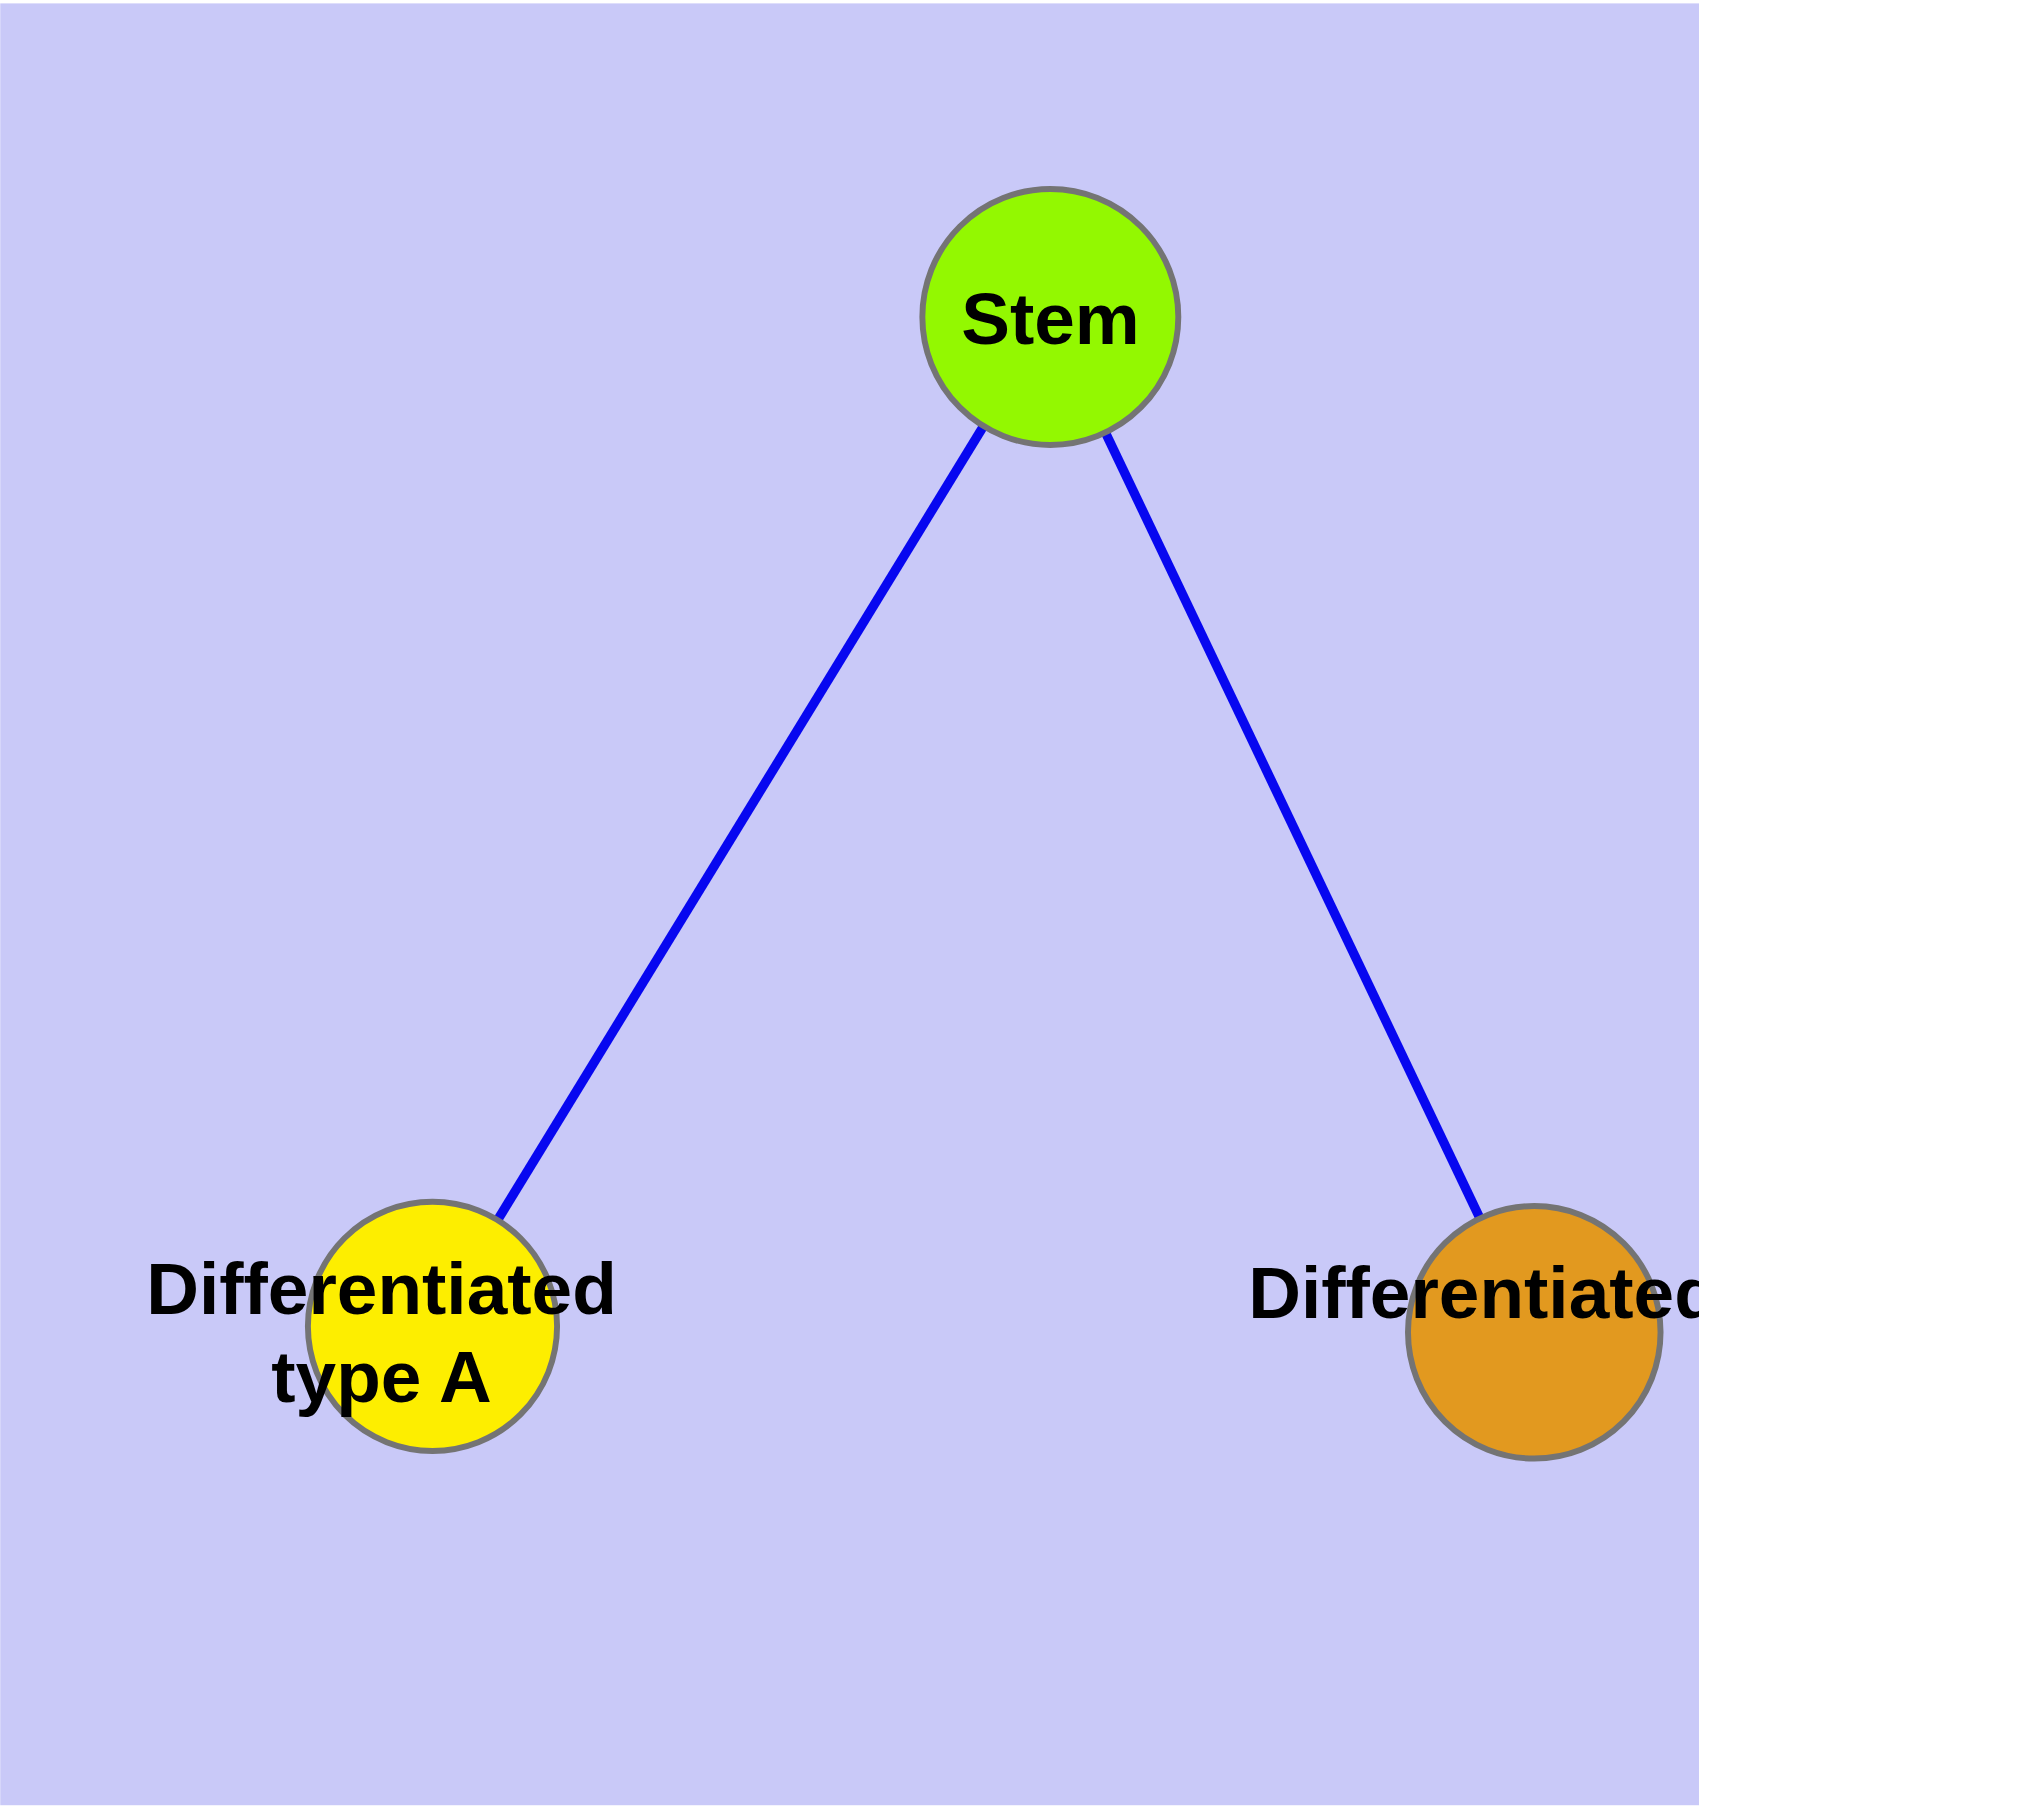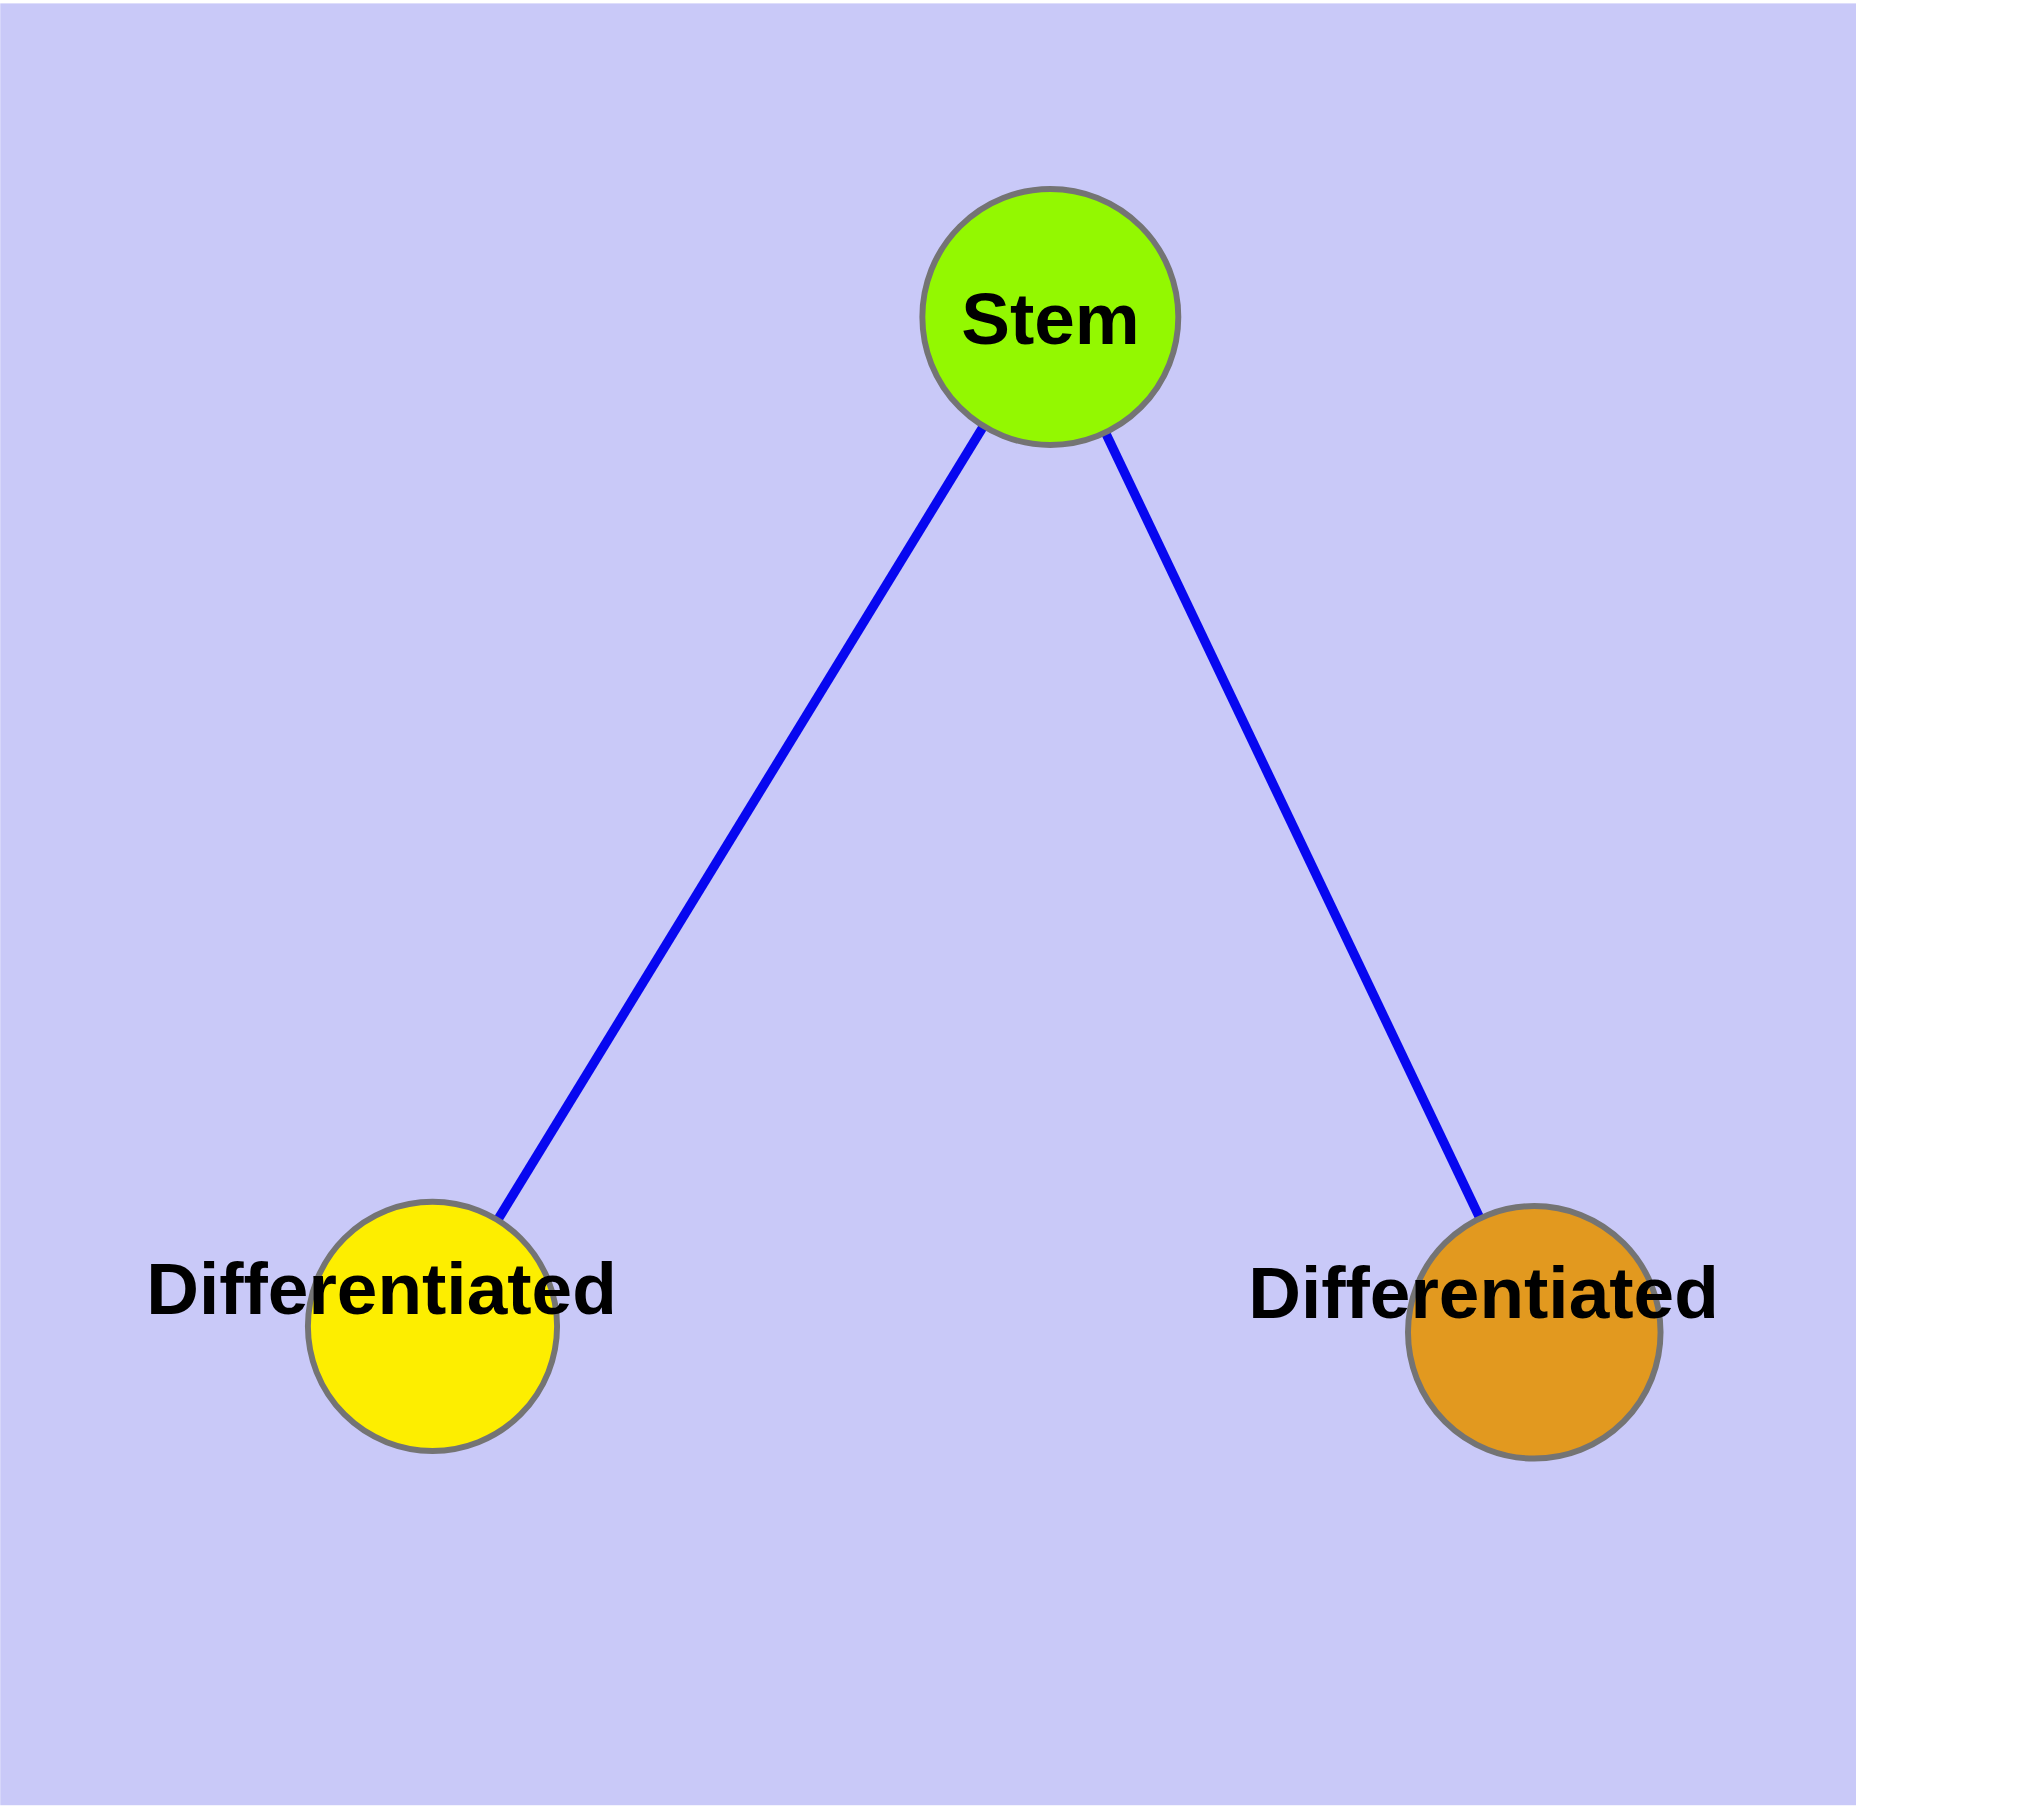--- a/index.html
+++ b/index.html
@@ -3,25 +3,24 @@
 <meta charset="utf-8">
 <style>
   html, body {
     margin: 0;
     padding: 0;
     background: #ffffff;
     font-family: "Liberation Sans", sans-serif;
   }
   .canvas {
     position: relative;
-    width: 1832px;
+    width: 1699px;
     height: 1812px;
     overflow: hidden;
     background: #ffffff;
-    padding-left: 24px;
   }
   .canvas svg {
     display: block;
     position: absolute;
     left: 0;
     top: 0;
   }
   .edge {
     stroke-width: 11px;
     stroke-linecap: butt;
@@ -63,20 +62,21 @@
 
     <circle class="node" cx="1810" cy="1572" r="149" fill="#e2991f"></circle>
   </svg>
 
   <div class="label" style="left:669px; top:275px;">
     <span class="line">Stem</span>
   </div>
 
   <div class="label" style="left:0px; top:1245px;">
     <span class="line">Differentiated</span>
+    <span class="line">type A</span>
   </div>
 
   <div class="label" style="left:1102px; top:1249px;">
     <span class="line">Differentiated</span>
   </div>
 
 </div>
 
 
 </body></html>

